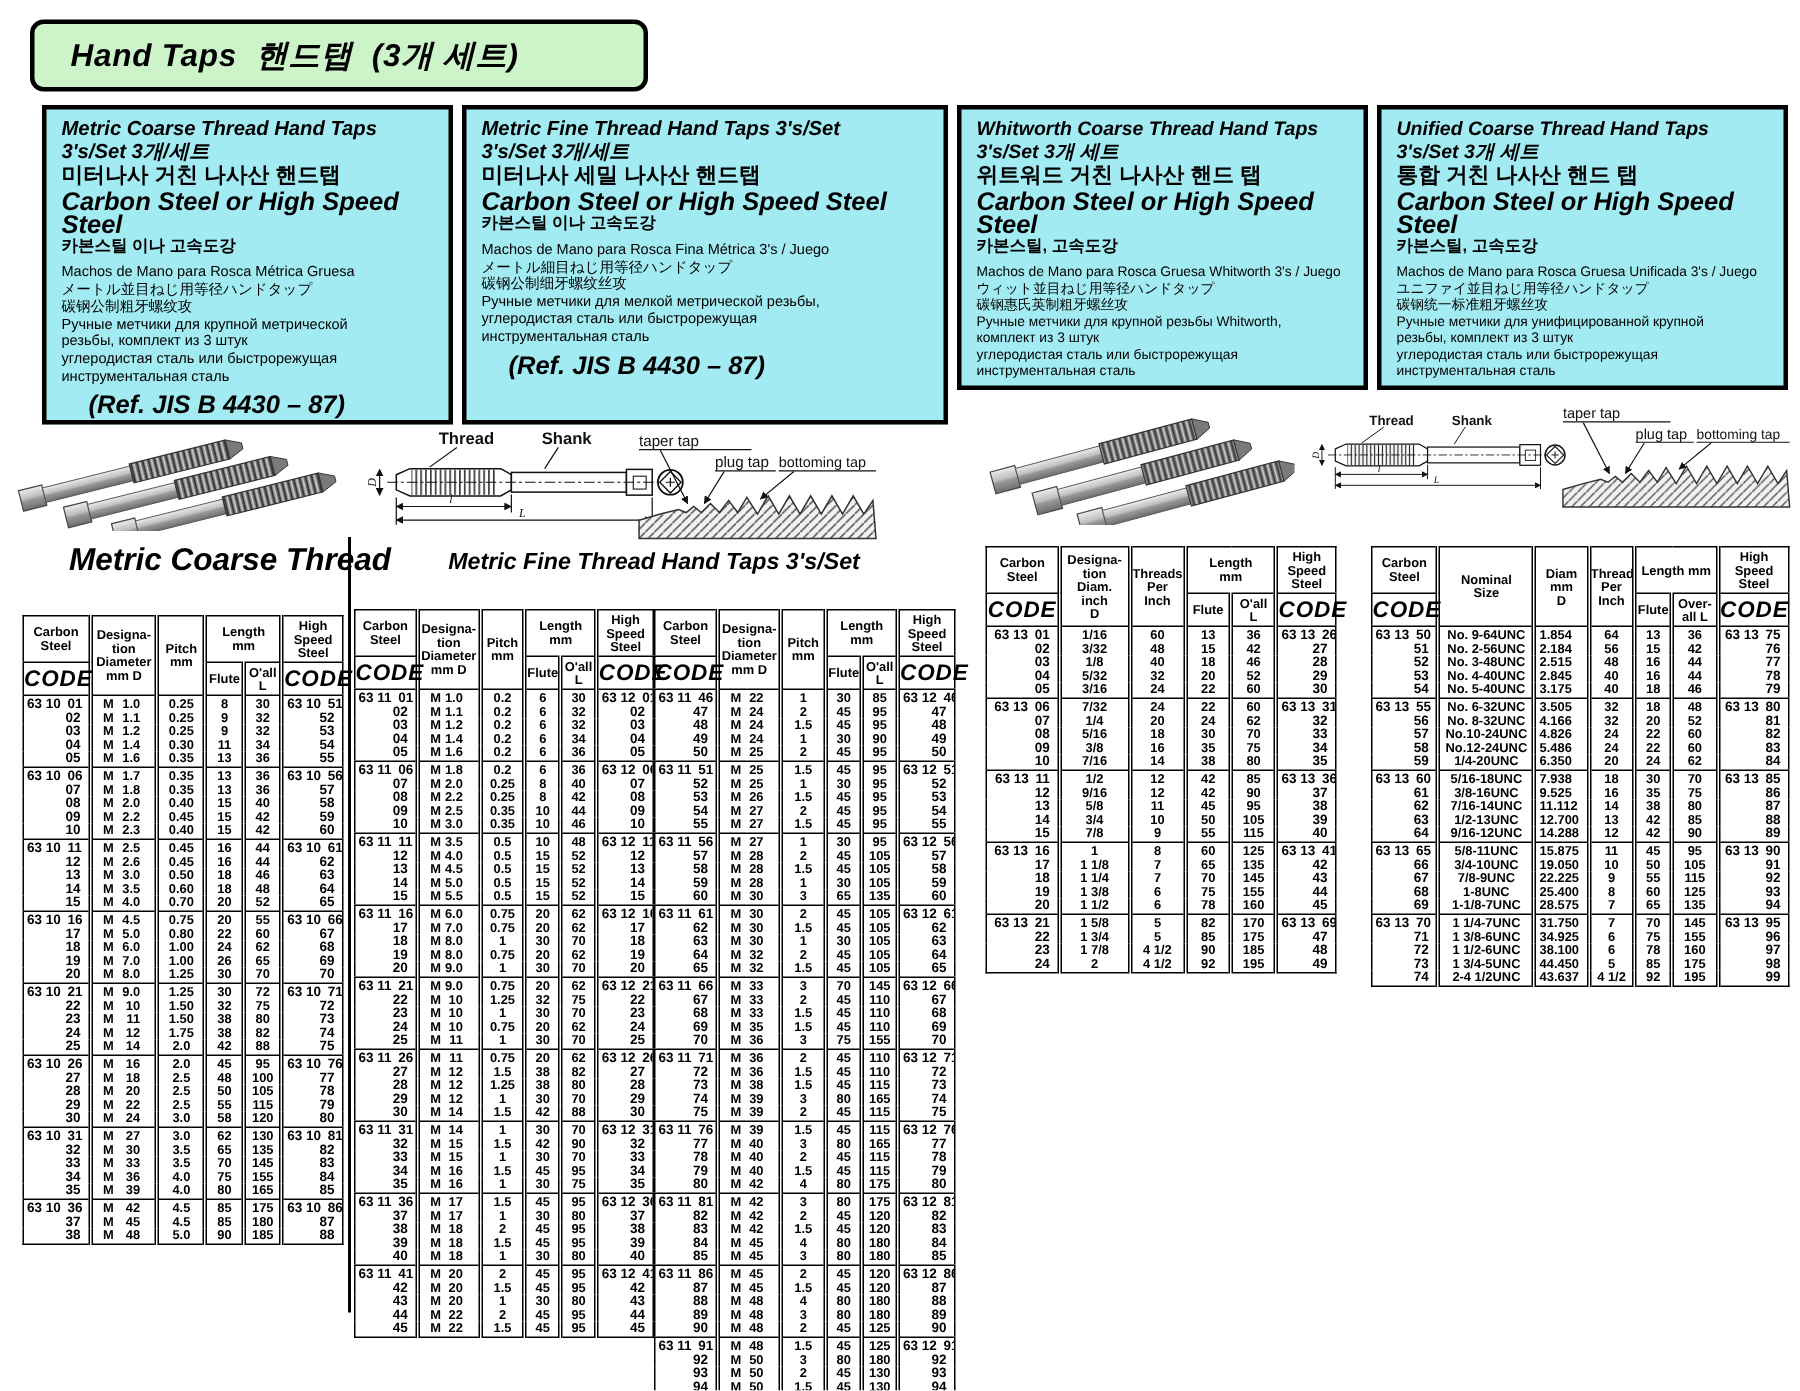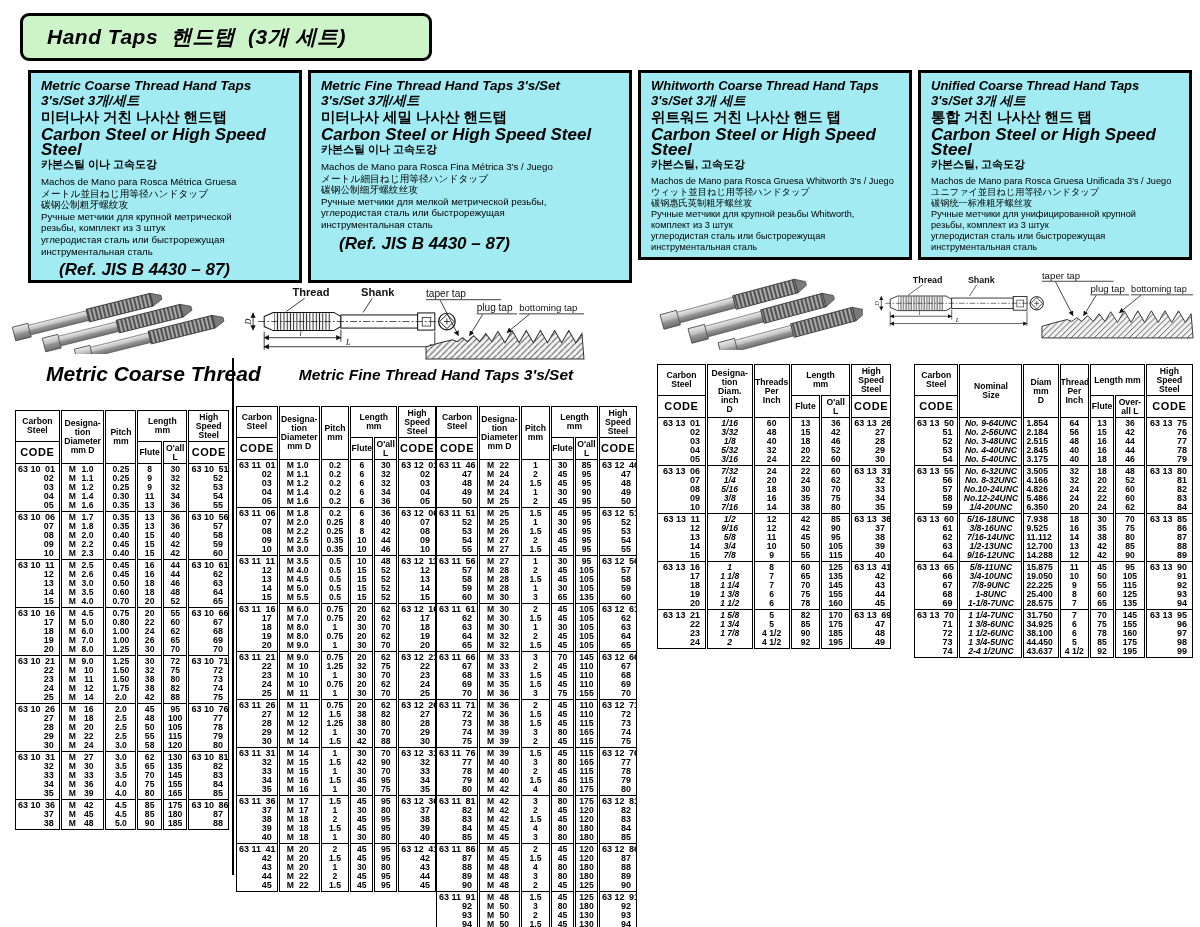--- a/index.html
+++ b/index.html
@@ -42,25 +42,25 @@
   #t-uni{left:914px;top:344px;width:279px;}
   .vsep{position:absolute;left:232px;top:358px;width:2px;height:517px;background:#000;}
 
   
   .taps-table{border-collapse:collapse;width:100%;table-layout:fixed;border:1.6px solid #000;margin-top:20px;}
   .taps-table th,.taps-table td{border-left:3px double #000;font-weight:bold;}
   .taps-table tr > th:first-child,.taps-table tr > td:first-child{border-left:none;}
   .taps-table th{font-size:8.6px;line-height:9px;text-align:center;white-space:pre-line;
                  padding:1.5px 0;vertical-align:middle;}
   .taps-table th.hb{border-bottom:1.2px solid #000;}
-  .taps-table th.codeh{font-size:11px;letter-spacing:.6px;}
+  .taps-table th.codeh{font-size:15px;letter-spacing:.6px;font-style:italic;}
   .taps-table td{font-size:8.6px;line-height:9px;padding:0 2px;white-space:nowrap;overflow:hidden;}
   .taps-table td.code{text-align:right;padding-right:5px;font-size:9px;}
   .taps-table td.desig .dsp{display:flex;justify-content:space-between;padding:0 8px 0 5px;}
-  .taps-table td.desigc{text-align:center;font-style:italic;}
+  .taps-table td.desigc{text-align:center;}
   .taps-table td.pitch{text-align:center;}
   .taps-table td.diam{text-align:left;padding-right:6px;}
   .taps-table td.flute{text-align:center;}
   .taps-table td.oall{text-align:center;}
   .taps-table tr.g-first td{border-top:1.5px solid #000;padding-top:1px;}
   .taps-table tbody tr:first-child td{border-top:1.9px solid #000;}
   .taps-table tr.g-last td{padding-bottom:1px;}
 
   
   .art{position:absolute;}

